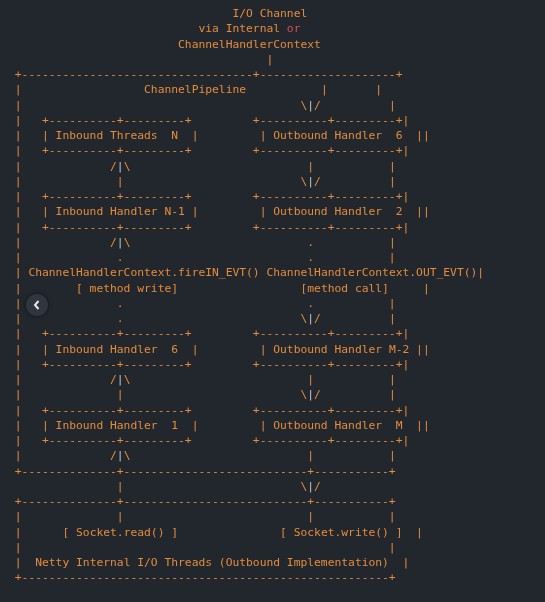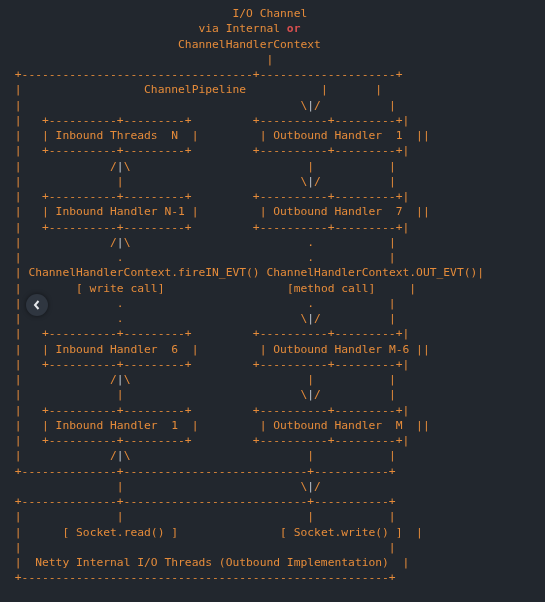--- a/index.html
+++ b/index.html
@@ -13,21 +13,21 @@
     width: 545px;
     height: 602px;
     overflow: hidden;
     position: relative;
   }
   pre {
     margin: 0;
     padding: 6px 0 0 8px;
     white-space: pre;
   }
-  .k_or { color: #d84f4f; font-weight: bold; }
+  .k_or { color: #d84f4f; }
   .k_pipe { color: #c0c5ce; }
   .nav-arrow {
     position: absolute;
     left: 26px;
     top: 294px;
     width: 22px;
     height: 22px;
     border-radius: 50%;
     background: #2f3640;
     display: flex;
@@ -47,35 +47,35 @@
 <body>
 
 <pre>                                 <span>I/O Channel</span>
                             <span>via Internal </span><span class="k_or">or</span>
                          <span>ChannelHandlerContext</span>
                                       |
  +----------------------------------+--------------------+
  |                  <span>ChannelPipeline</span>           |       |
  |                                         \<span class="k_pipe">|</span>/          |
  |   +----------+---------+         +----------+---------+|
- |   | <span>Inbound Threads  N</span>  |         | <span>Outbound Handler  1</span>  ||
+ |   | <span>Inbound Threads  N</span>  |         | <span>Outbound Handler  6</span>  ||
  |   +----------+---------+         +----------+---------+|
  |             /<span class="k_pipe">|</span>\                          |           |
  |              |                          \<span class="k_pipe">|</span>/          |
  |   +----------+---------+         +----------+---------+|
- |   | <span>Inbound Handler N-1</span> |         | <span>Outbound Handler  7</span>  ||
+ |   | <span>Inbound Handler N-1</span> |         | <span>Outbound Handler  2</span>  ||
  |   +----------+---------+         +----------+---------+|
  |             /<span class="k_pipe">|</span>\                          .           |
  |              .                           .           |
  | <span>ChannelHandlerContext.fireIN_EVT()</span> <span>ChannelHandlerContext.OUT_EVT()</span>|
- |        <span>[ write call]</span>                  <span>[method call]</span>     |
+ |        <span>[ method write]</span>                  <span>[method call]</span>     |
  |              .                           .           |
  |              .                          \<span class="k_pipe">|</span>/          |
  |   +----------+---------+         +----------+---------+|
- |   | <span>Inbound Handler  6</span>  |         | <span>Outbound Handler M-6</span> ||
+ |   | <span>Inbound Handler  6</span>  |         | <span>Outbound Handler M-2</span> ||
  |   +----------+---------+         +----------+---------+|
  |             /<span class="k_pipe">|</span>\                          |           |
  |              |                          \<span class="k_pipe">|</span>/          |
  |   +----------+---------+         +----------+---------+|
  |   | <span>Inbound Handler  1</span>  |         | <span>Outbound Handler  M</span>  ||
  |   +----------+---------+         +----------+---------+|
  |             /<span class="k_pipe">|</span>\                          |           |
  +--------------+---------------------------+-----------+
                 |                          \<span class="k_pipe">|</span>/
  +--------------+---------------------------+-----------+

